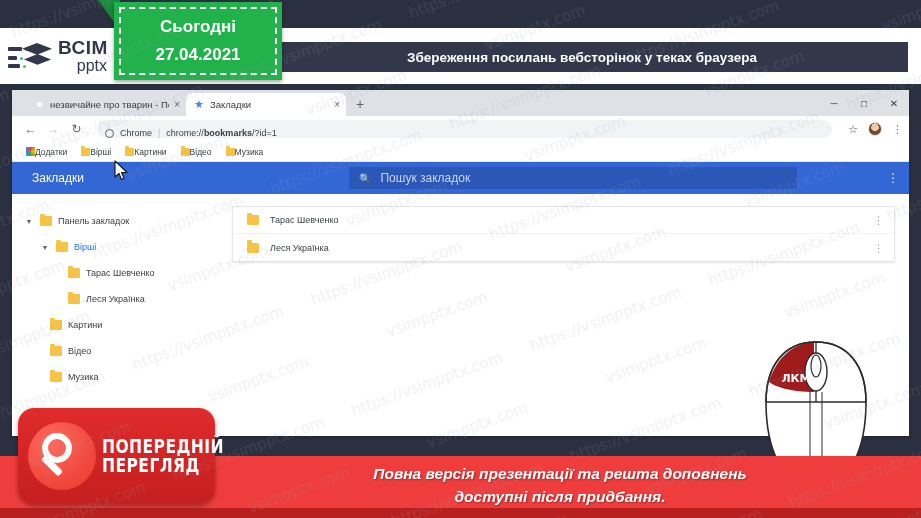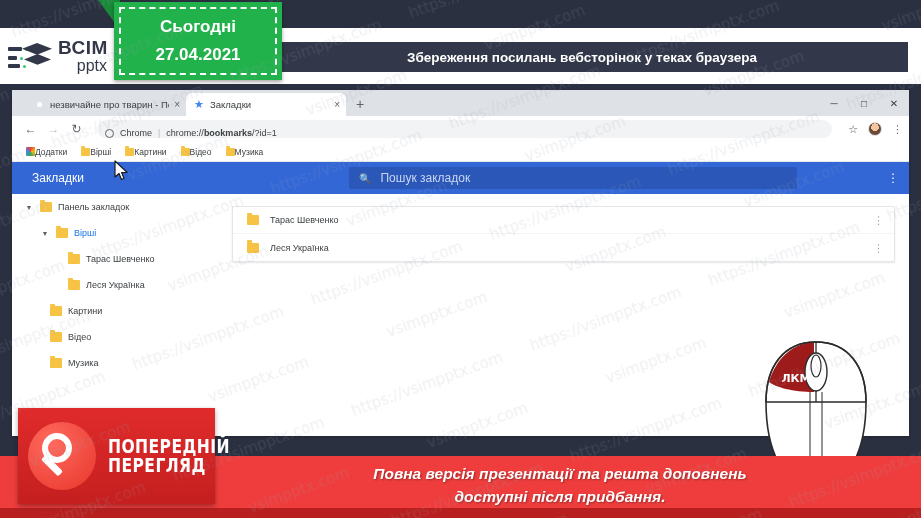--- a/index.html
+++ b/index.html
@@ -149,21 +149,21 @@
     position:absolute; left:337px; width:448px; height:22px;
     background:#2a57b8; border-radius:2px;
     display:flex; align-items:center; gap:9px; padding:0 10px;
   }
   .bm-search .mag { color:#dbe4f7; font-size:10px; }
   .bm-search .ph { color:#c9d6f2; font-size:12px; }
   .bm-header .kebab { position:absolute; right:10px; color:#fff; font-size:12px; line-height:9px; }
 
   
   .bm-body { display:flex; height:268px; background:#fff; }
-  .bm-tree { width:212px; font-size:9px; color:#3c4043; }
+  .bm-tree { width:212px; padding-top:14px; font-size:9px; color:#3c4043; }
   .tnode { display:flex; align-items:center; height:26px; gap:6px; }
   .tw { width:10px; font-size:7px; color:#5f6368; text-align:center; }
   .tfolder { width:12px; height:10px; background:#f6c344; border-radius:1px; position:relative; flex:0 0 12px; }
   .tfolder:before{ content:""; position:absolute; left:0; top:-2.5px; width:5px; height:2.5px;
                    background:#f6c344; border-radius:1px 1px 0 0; }
   .tnode .lbl { white-space:nowrap; }
   .tnode.sel .lbl { color:#1a73e8; }
 
   .bm-main { flex:1; padding:12px 14px 0 8px; }
   .card { background:#fff; border:1px solid #e4e6e9; border-radius:2px;
@@ -185,23 +185,23 @@
     background:#ef3d3d; z-index:25;
   }
   .red-band .txt {
     position:absolute; left:260px; top:6px; width:600px; text-align:center;
     color:#fff; font-size:15.5px; font-style:italic; font-weight:600; line-height:23px;
     text-shadow:1px 1px 2px rgba(0,0,0,.35);
   }
   .red-strip { position:absolute; left:0; top:508px; width:921px; height:10px; background:#b82020; z-index:26;}
   .preview-box {
     position:absolute; left:18px; top:408px; width:197px; height:96px;
-    background:linear-gradient(180deg,#e02b2b,#c51f1f); border-radius:0; z-index:30;
+    background:linear-gradient(180deg,#e02b2b,#c51f1f); border-radius:16px; z-index:30;
     box-shadow:0 2px 5px rgba(0,0,0,.35);
-    display:flex; align-items:center; gap:12px; padding-left:10px;
+    display:flex; align-items:center; gap:6px; padding-left:10px;
   }
   .mag-circle { width:68px; height:68px; border-radius:50%;
     background:radial-gradient(circle at 35% 30%, #ff6a5e, #e8352b); position:relative; flex:0 0 68px; }
   .mag-ring { position:absolute; left:14px; top:11px; width:30px; height:30px; border-radius:50%;
     border:6px solid #fff; }
   .mag-handle { position:absolute; left:12px; top:40px; width:24px; height:7px; background:#fff;
     transform:rotate(45deg); border-radius:2px; }
   .preview-text { display:flex; flex-direction:column; line-height:1.02; }
   .preview-text span { color:#fff; font-size:19px; font-weight:800; letter-spacing:.5px;
      font-family:"DejaVu Sans", sans-serif; transform:scaleX(.82); transform-origin:left center; }

